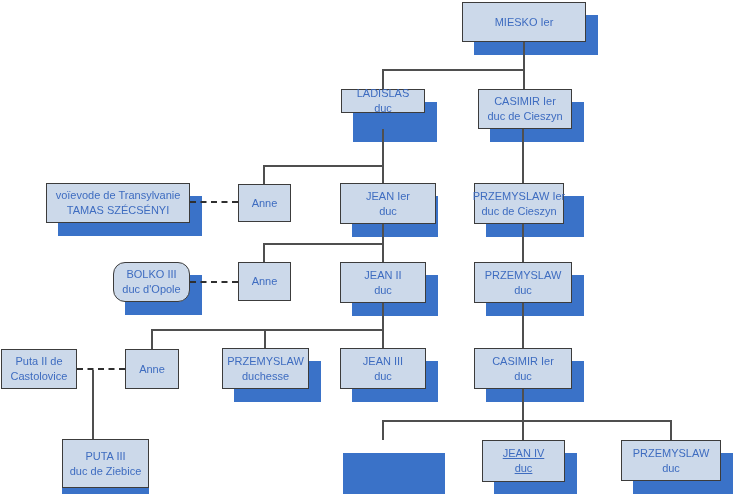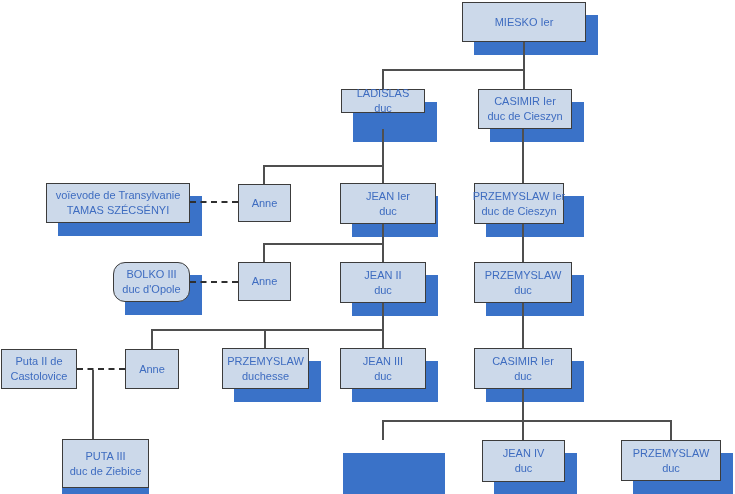--- a/index.html
+++ b/index.html
@@ -138,21 +138,21 @@
       <span>duc</span>
     </div>
     <div class="node" style="left: 474px; top: 348px; width: 98px; height: 41px;">
       <span>CASIMIR Ier</span>
       <span>duc</span>
     </div>
     <div class="node" style="left: 62px; top: 439px; width: 87px; height: 49px;">
       <span>PUTA III</span>
       <span>duc de Ziebice</span>
     </div>
-    <div class="node" style="left: 482px; top: 440px; width: 83px; height: 42px;">
+    <div class="node" style="left: 482px; top: 440px; width: 83px; height: 42px; text-decoration: underline;">
       <span>JEAN IV</span>
       <span>duc</span>
     </div>
     <div class="node" style="left: 621px; top: 440px; width: 100px; height: 41px;">
       <span>PRZEMYSLAW</span>
       <span>duc</span>
     </div>
   </div>
 
 </body></html>

